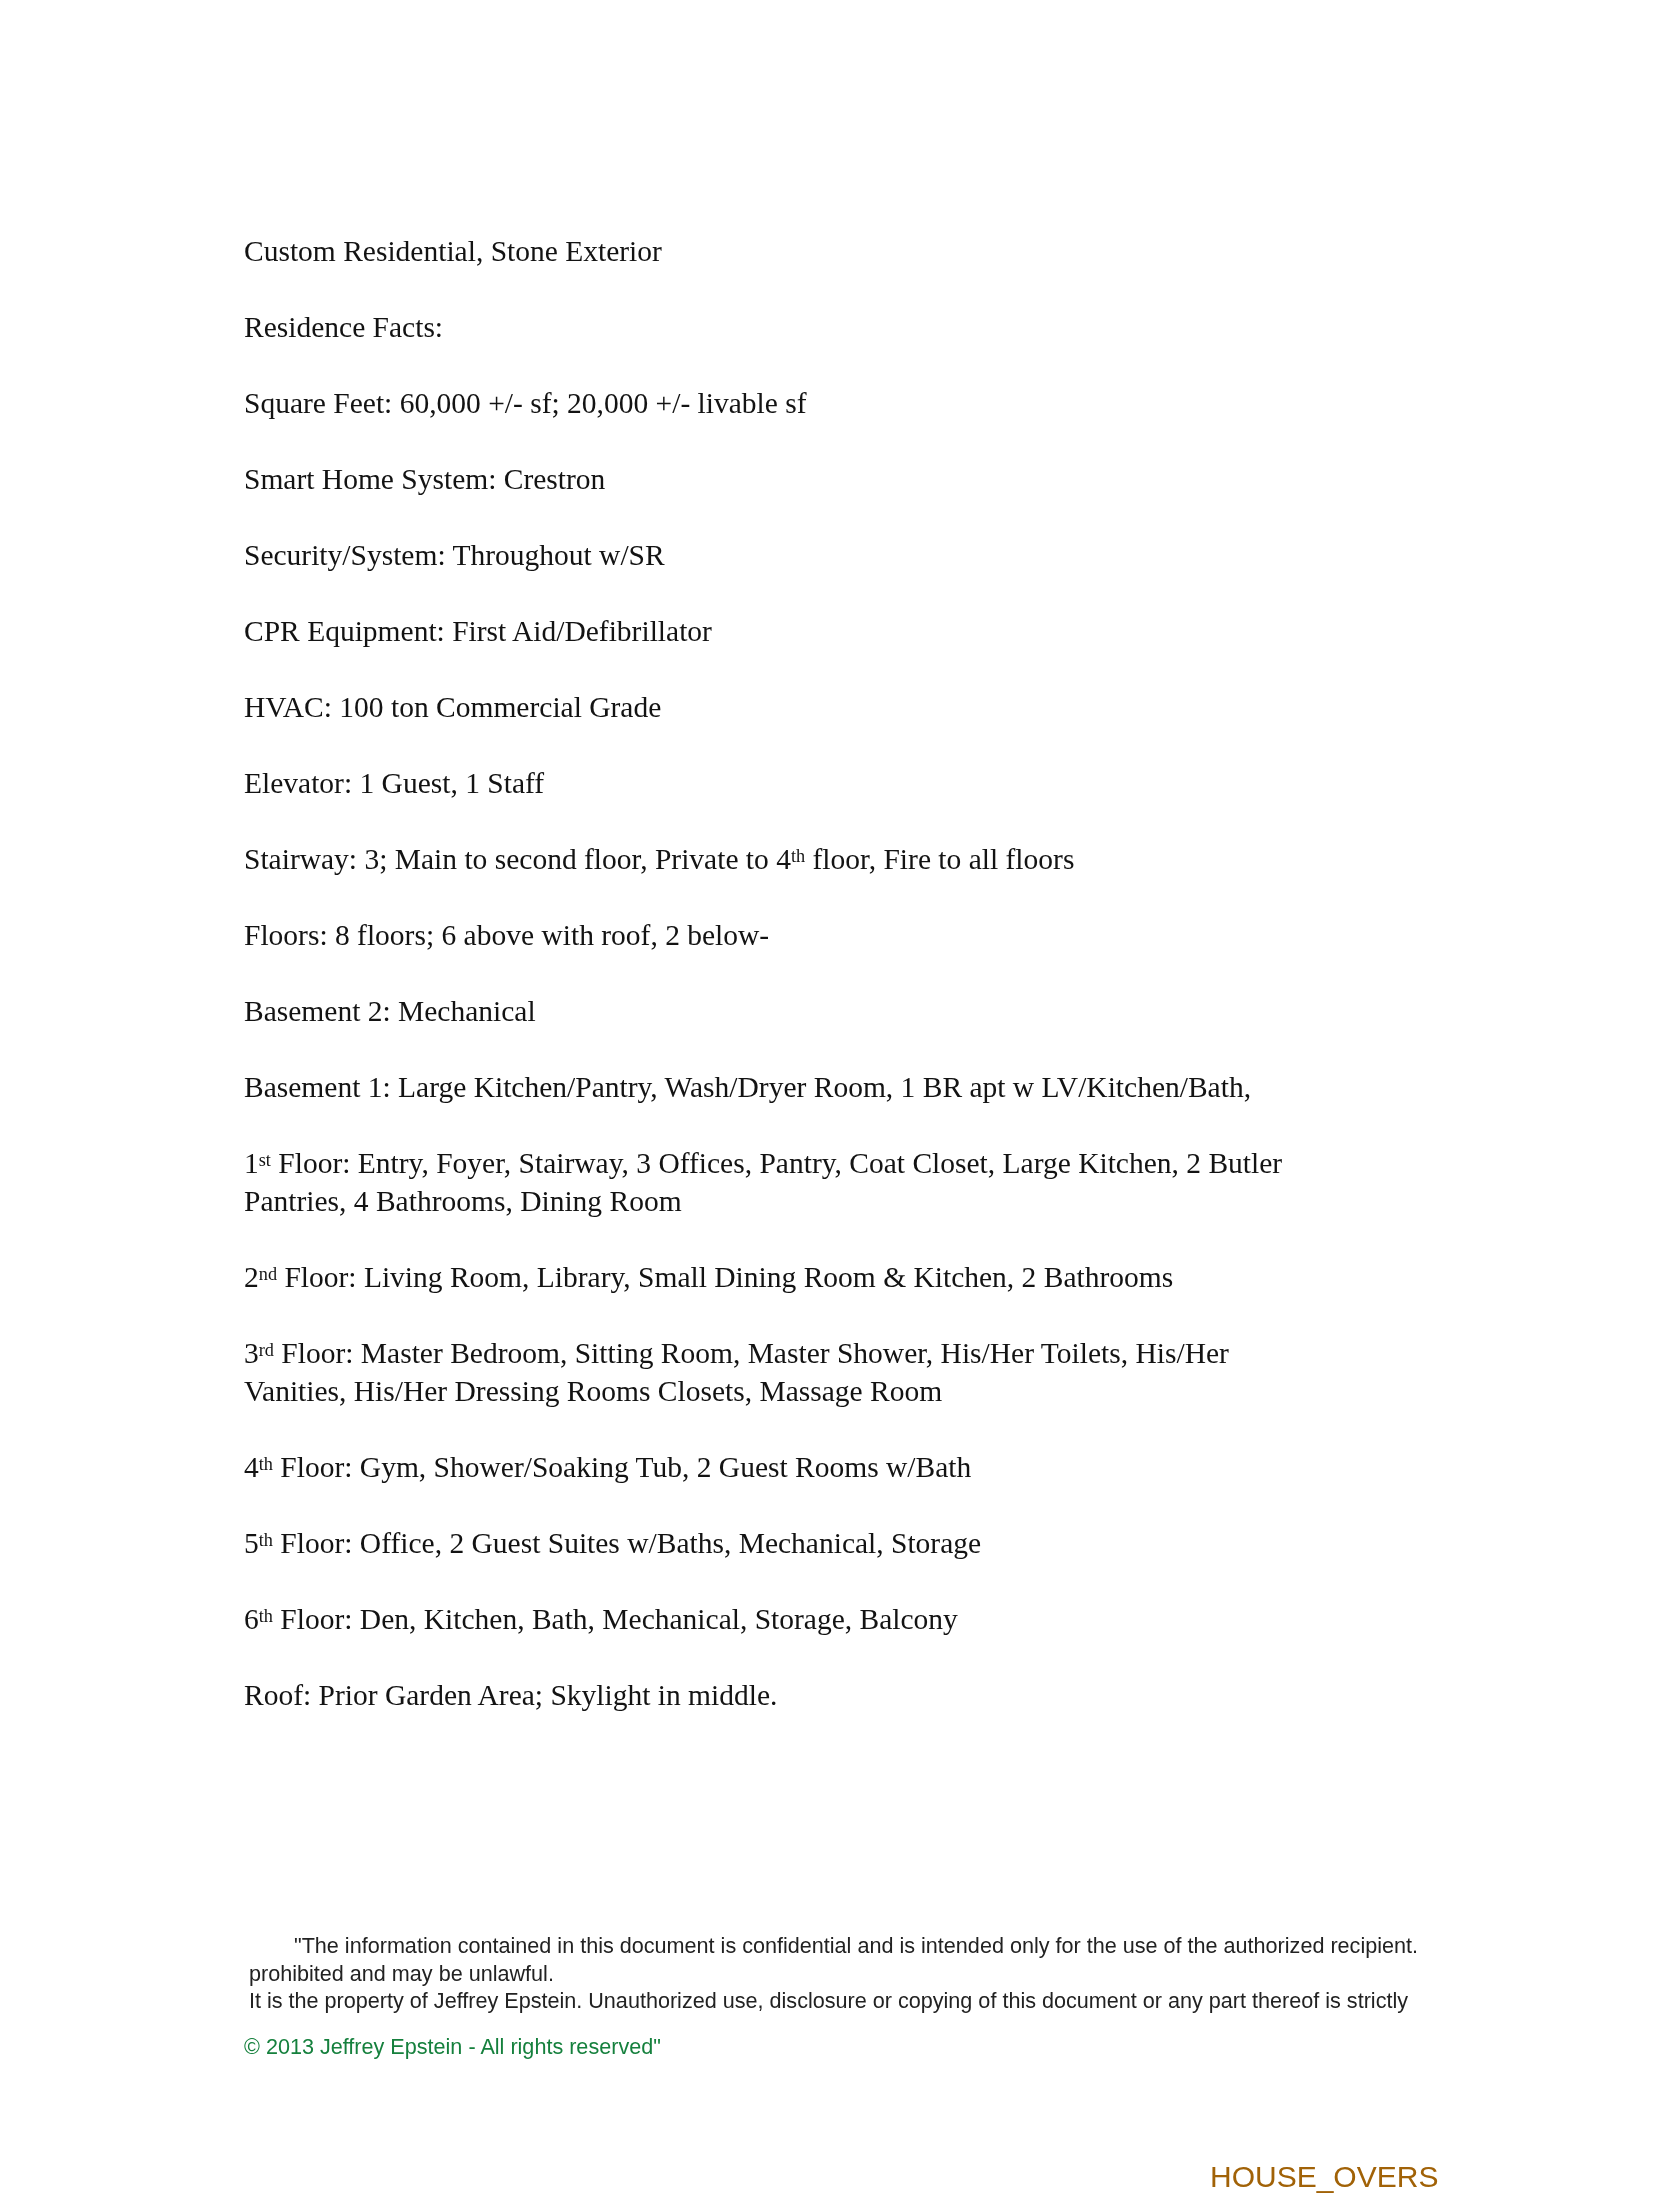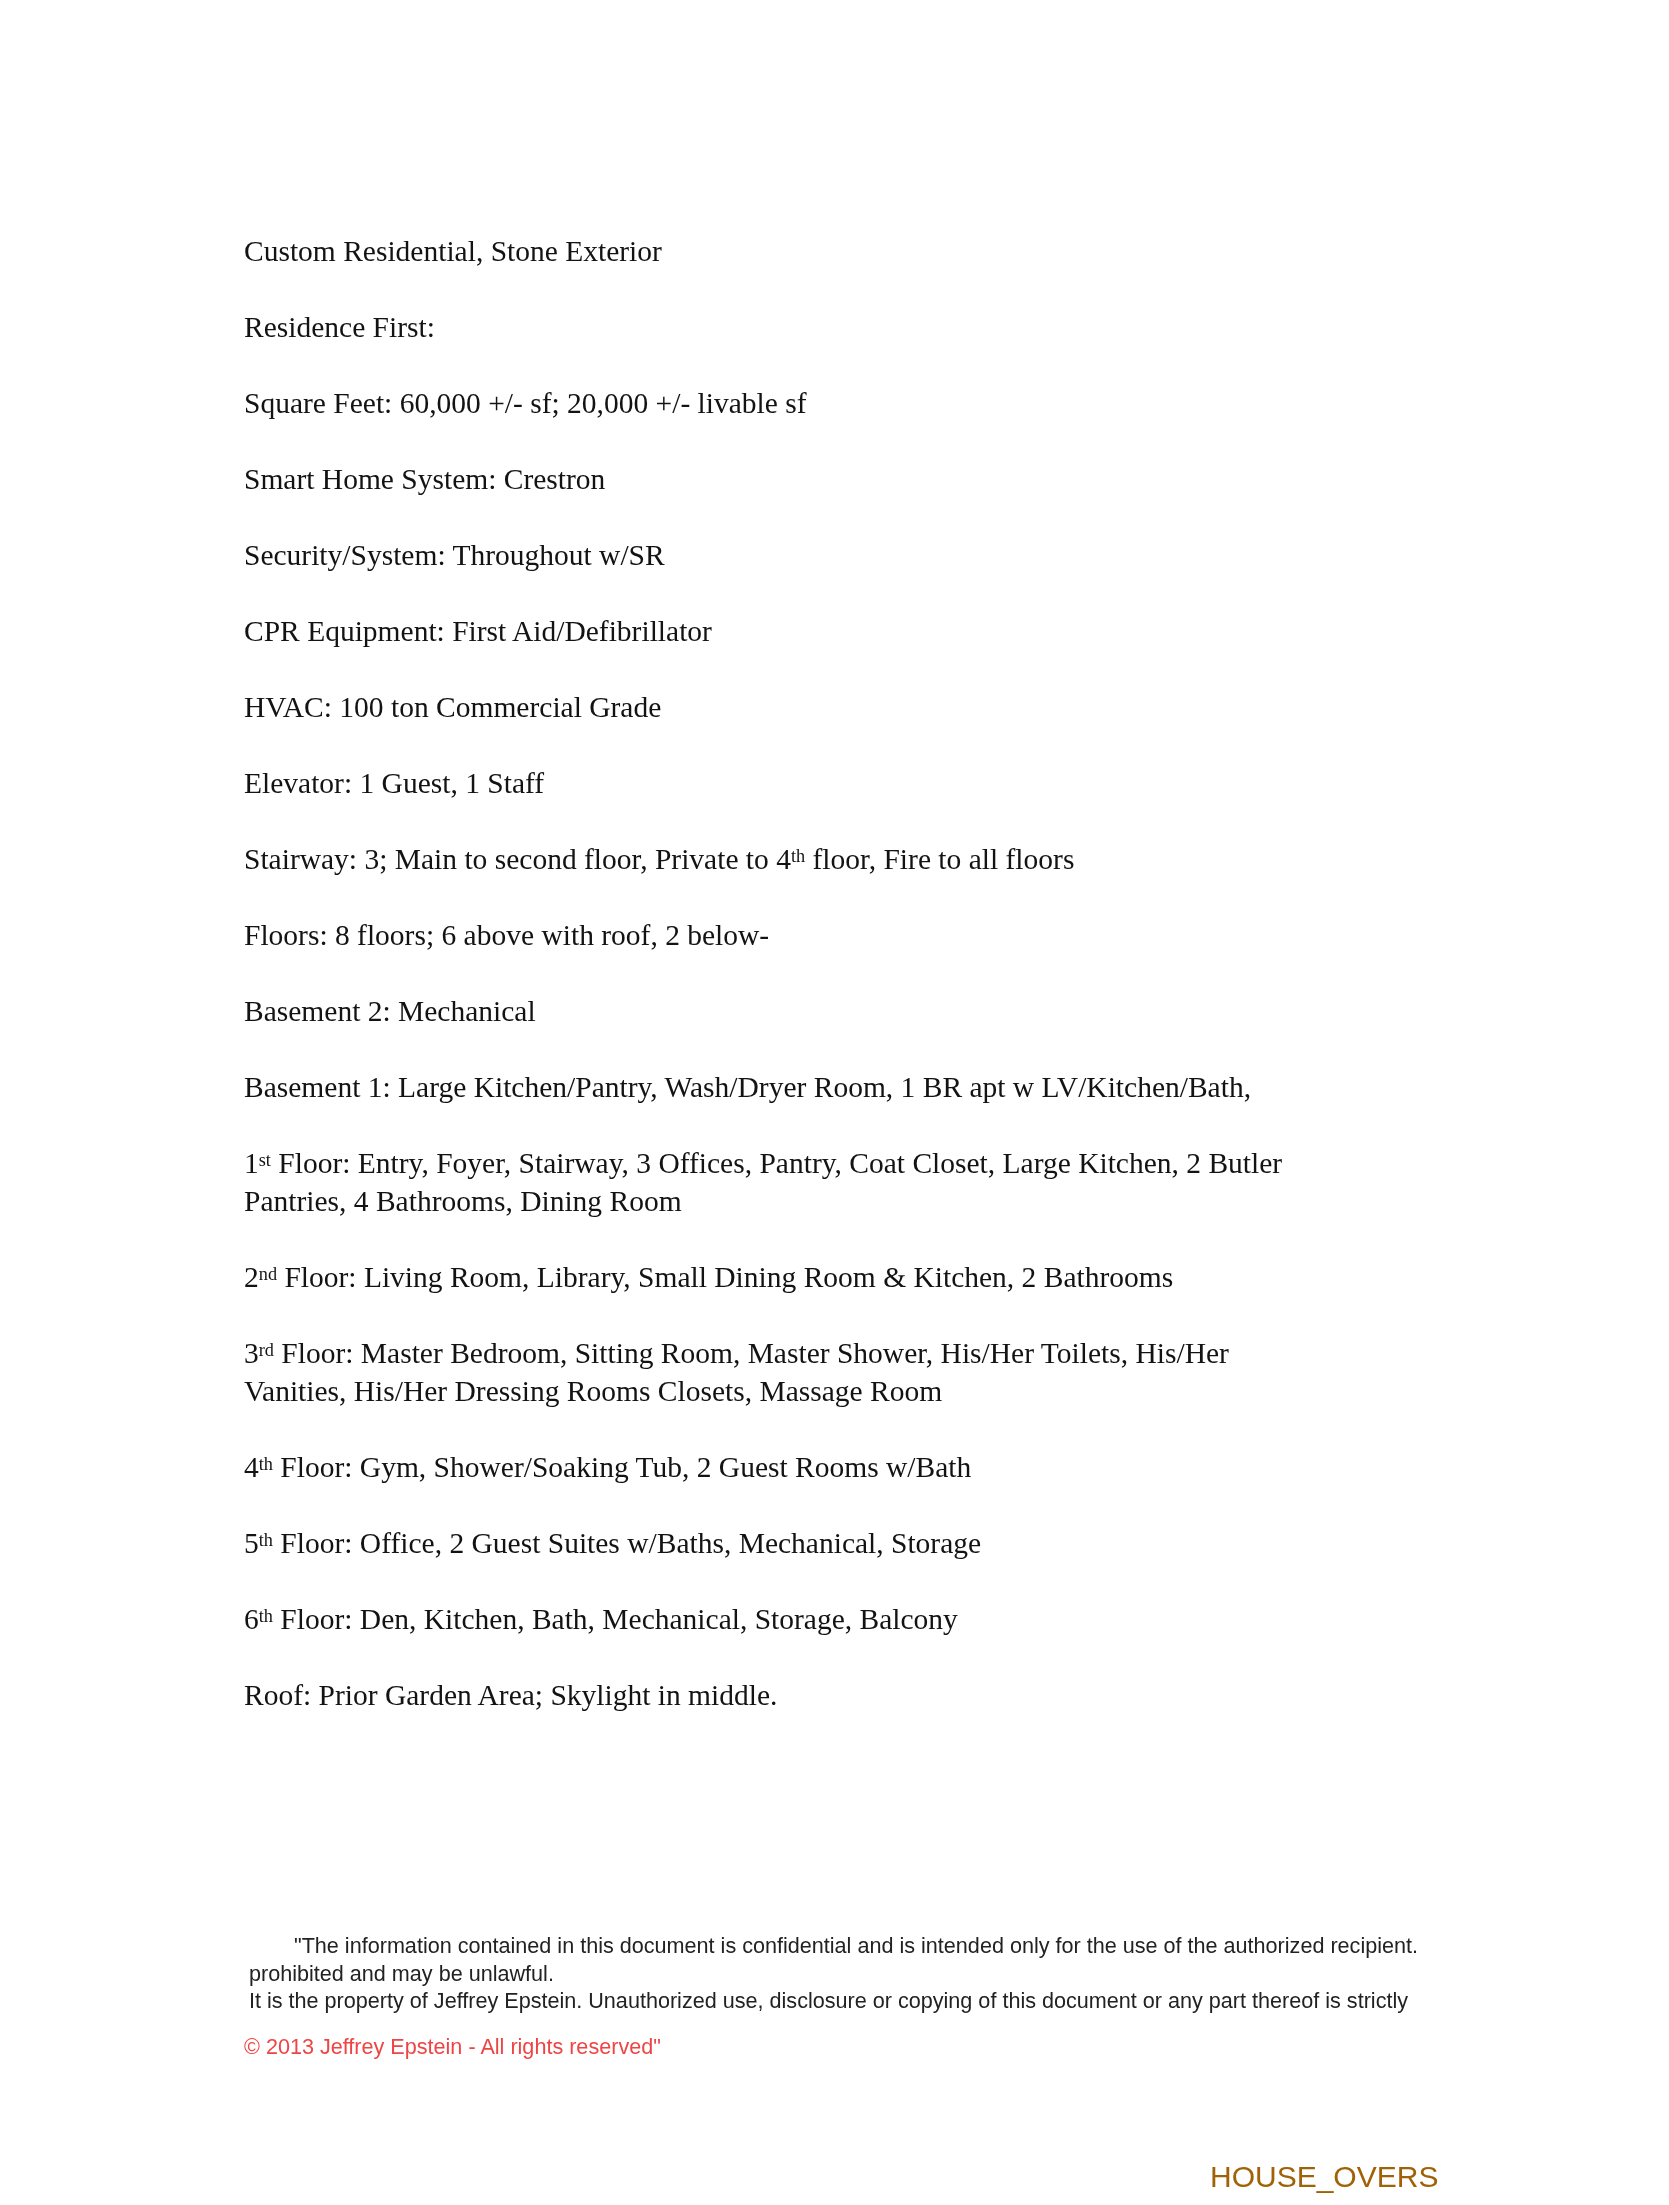--- a/index.html
+++ b/index.html
@@ -53,21 +53,21 @@
   .footer-disclaimer .dline {
     white-space: nowrap;
   }
   .copyright-line {
     position: absolute;
     left: 244px;
     top: 2033px;
     font-family: "Liberation Sans", sans-serif;
     font-size: 21.6px;
     line-height: 27.5px;
-    color: #ef4444;
+    color: #15803d;
     white-space: nowrap;
   }
   .bates-number {
     position: absolute;
     left: 1210px;
     top: 2159px;
     font-family: "Liberation Sans", sans-serif;
     font-size: 30px;
     line-height: 35px;
     color: #a16207;
@@ -78,21 +78,21 @@
 </head>
 <body>
 
 <div class="page">
 
   <div class="doc-body">
       <div class="para">
         <div class="line"><span class="">Custom Residential, Stone Exterior</span></div>
       </div>
       <div class="para">
-        <div class="line"><span class="">Residence First:</span></div>
+        <div class="line"><span class="">Residence Facts:</span></div>
       </div>
       <div class="para">
         <div class="line"><span class="">Square Feet: 60,000 +/- sf; 20,000 +/- livable sf</span></div>
       </div>
       <div class="para">
         <div class="line"><span class="">Smart Home System: Crestron</span></div>
       </div>
       <div class="para">
         <div class="line"><span class="">Security/System: Throughout w/SR</span></div>
       </div>

